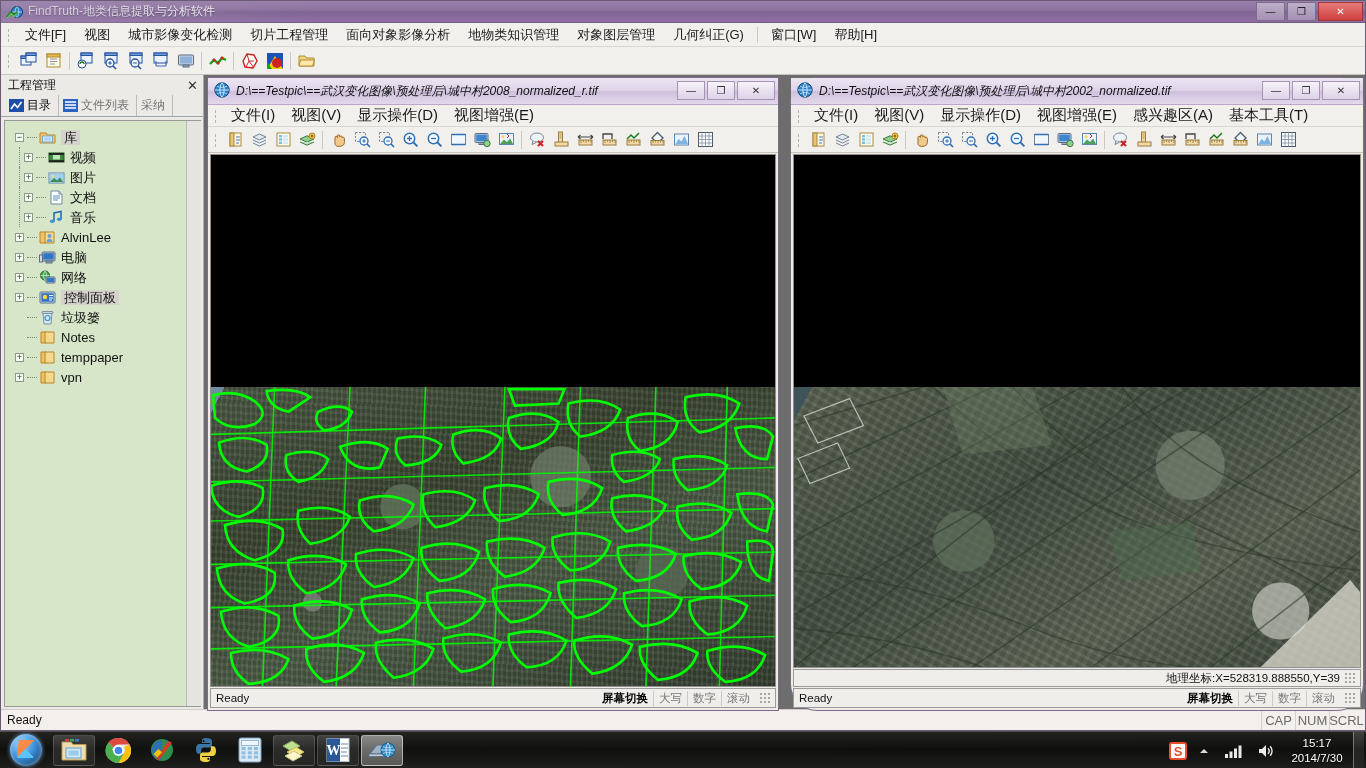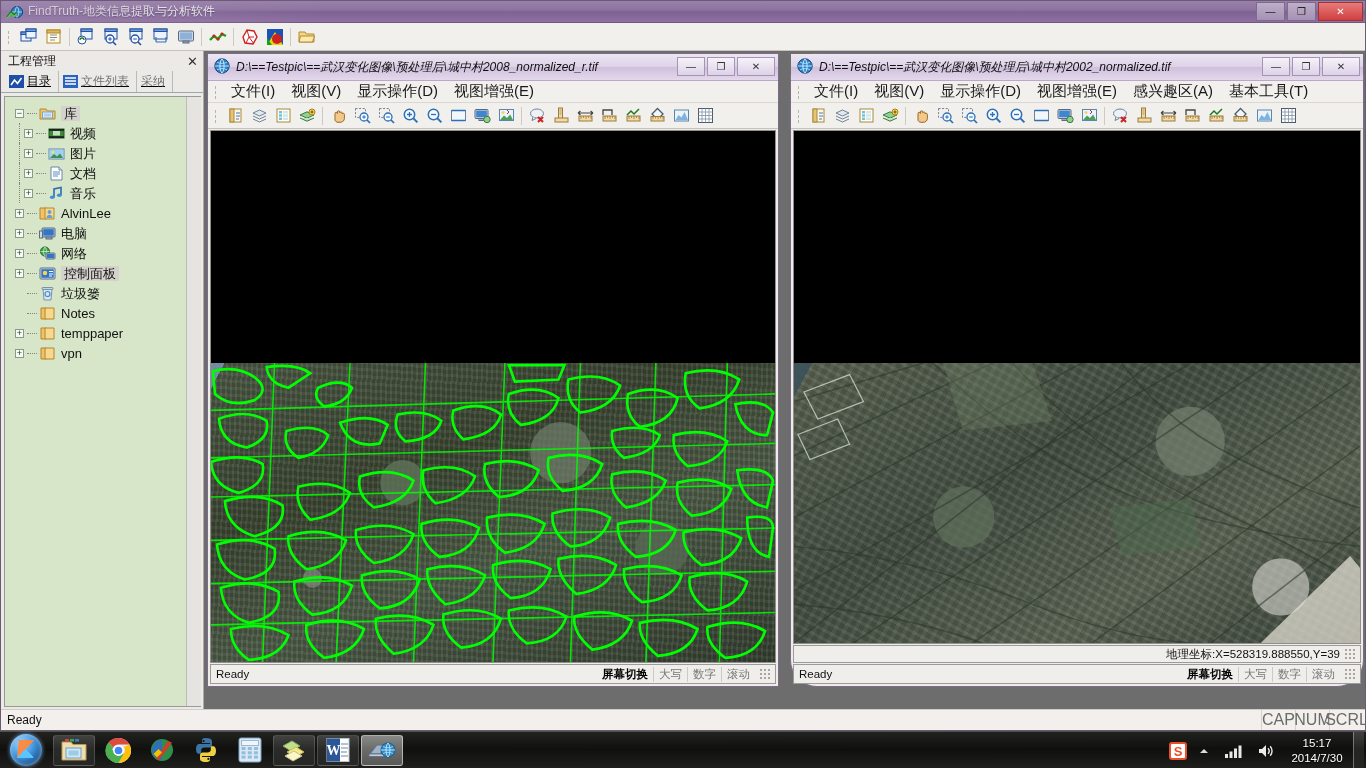--- a/index.html
+++ b/index.html
@@ -102,21 +102,20 @@
   .dock-head {
     height: 20px; display: flex; align-items: center; justify-content: space-between;
     padding: 0 5px 0 7px; font-size: 12px; color: #111;
     background: #eceae7;
   }
   .dock-close { font-size: 13px; font-weight: bold; color: #333; cursor: pointer; }
   .dock-tabs {
     height: 22px; display: flex; align-items: flex-end;
     padding-left: 4px; gap: 0px; font-size: 12px;
     border-bottom: 1px solid #9aa;
-    text-decoration: underline;
   }
   .dock-tab {
     display: flex; align-items: center; gap: 3px;
     padding: 2px 7px 2px 4px; cursor: default; color: #737373;
     border-right: 1px solid #bbb;
   }
   .dock-tab.active { color: #000; }
   .tab-ic { width: 15px; height: 13px; display: inline-block; position: relative; }
   .dock-body {
     flex: 1; margin: 3px 2px 2px 3px;
@@ -229,21 +228,21 @@
   .sb-cell { padding: 0 5px; border-left: 1px solid #cfc9c3; color: #777; }
   .sb-cell.strong { color: #000; font-weight: bold; border-left: none; }
 
   
   .app-statusbar {
     height: 21px; background: #f2efec; border-top: 1px solid #d2ccc6;
     display: flex; align-items: center; font-size: 12px; color: #111;
     padding: 0 2px 0 6px;
   }
   .app-statusbar .cell {
-    width: 34px; text-align: center; color: #6b6b6b; font-size: 16px;
+    width: 34px; text-align: center; color: #6b6b6b; font-size: 13px;
     border-left: 1px solid #d6d0ca; height: 100%;
     display: flex; align-items: center; justify-content: center;
   }
 
   
   #taskbar {
     position: absolute; left: 0; bottom: 0; width: 1366px; height: 37px;
     background: linear-gradient(to bottom, rgba(30,30,30,.86) 0%, rgba(12,12,12,.92) 48%, rgba(28,28,28,.9) 100%);
     border-top: 1px solid rgba(255,255,255,.22);
     display: flex; align-items: center;
@@ -306,20 +305,34 @@
       </svg>
     </span>
     <span class="tb-title">FindTruth-地类信息提取与分析软件</span>
     <div class="win-btns">
       <div class="win-btn">—</div>
       <div class="win-btn">❐</div>
       <div class="win-btn close">✕</div>
     </div>
   </div>
 
+  <div class="menubar">
+    <span class="grip"></span>
+    <span class="menu-item">文件[F]</span>
+    <span class="menu-item">视图</span>
+    <span class="menu-item">城市影像变化检测</span>
+    <span class="menu-item">切片工程管理</span>
+    <span class="menu-item">面向对象影像分析</span>
+    <span class="menu-item">地物类知识管理</span>
+    <span class="menu-item">对象图层管理</span>
+    <span class="menu-item">几何纠正(G)</span>
+    <span class="menu-sep"></span>
+    <span class="menu-item">窗口[W]</span>
+    <span class="menu-item">帮助[H]</span>
+  </div>
 
   <div class="toolbar">
     <span class="grip"></span>
     <div class="tbtn">
       <svg width="18" height="18" viewBox="0 0 18 18">
         <rect x="1" y="4" width="10" height="9" fill="#eaf3ff" stroke="#27519e"></rect>
         <rect x="1" y="4" width="10" height="2.5" fill="#6f9fdb" stroke="#27519e"></rect>
         <rect x="6" y="1" width="10" height="9" fill="#eaf3ff" stroke="#27519e"></rect>
         <rect x="6" y="1" width="10" height="2.5" fill="#6f9fdb" stroke="#27519e"></rect>
       </svg>

